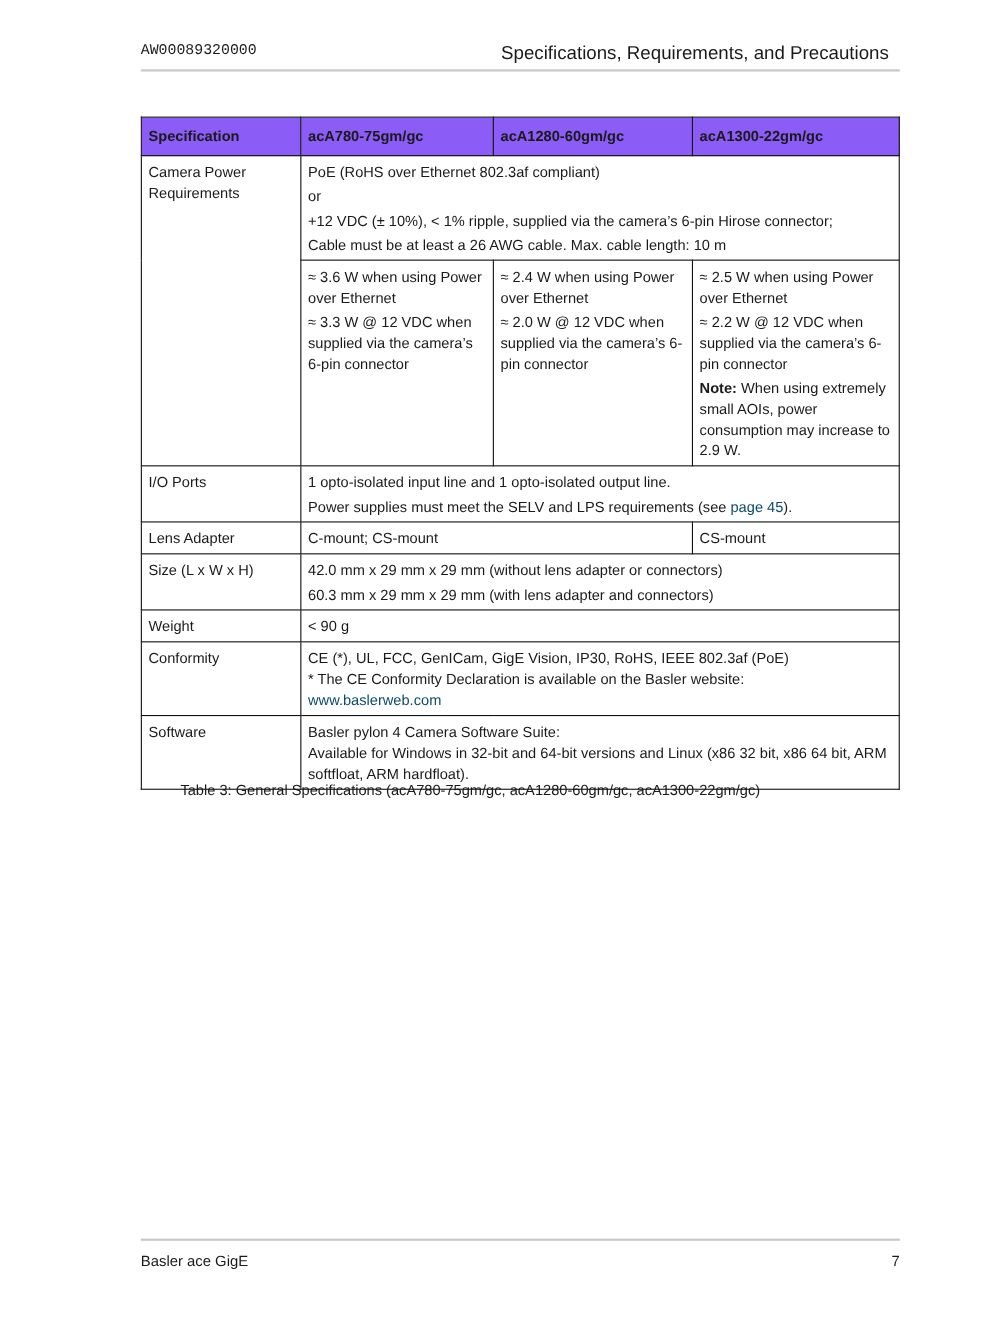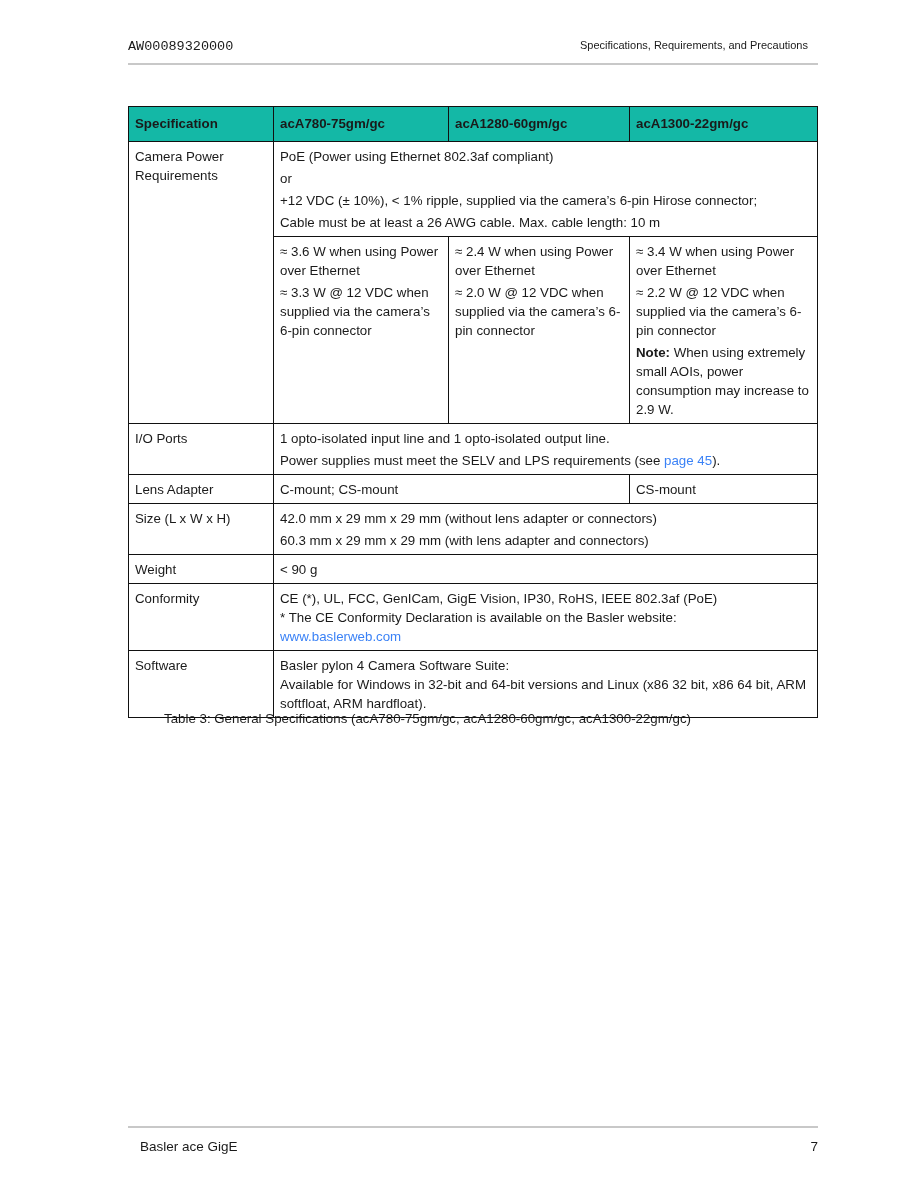--- a/index.html
+++ b/index.html
@@ -1,39 +1,39 @@
 <!DOCTYPE html>
 <html><head>
 <meta charset="utf-8">
 <style>
   html, body { margin: 0; padding: 0; background: #ffffff; }
   body {
     width: 902px; height: 1197px; position: relative; overflow: hidden;
     font-family: "Liberation Sans", sans-serif; color: #1a1a1a; font-size: 13.3px;
   }
   .hdr-left { position: absolute; left: 128px; top: 39px; font-size: 13.5px; font-family: Liberation Mono, monospace; }
-  .hdr-right { position: absolute; right: 94px; top: 39px; font-size: 11px; }
+  .hdr-right { position: absolute; right: 94px; top: 39px; font-size: 17px; }
   .rule { position: absolute; left: 128px; width: 690px; height: 2px; background: #c8c8c8; }
   .rule.top { top: 63px; }
   .rule.bottom { top: 1126px; }
-  .ftr-left { position: absolute; left: 140px; top: 1139px; font-size: 13.5px; }
+  .ftr-left { position: absolute; left: 128px; top: 1139px; font-size: 13.5px; }
   .ftr-right { position: absolute; right: 84px; top: 1139px; font-size: 13.5px; }
 
   table.spec {
     position: absolute; left: 128px; top: 106px; width: 689px;
     border-collapse: collapse; table-layout: fixed;
   }
   table.spec td, table.spec th {
     border: 1.5px solid #111; vertical-align: top; text-align: left;
     padding: 5px 5px 4px 6px; line-height: 19px; font-weight: normal;
   }
-  table.spec th { background: #14b8a6; font-weight: bold; height: 28px; vertical-align: middle; padding-top: 2px; }
+  table.spec th { background: #8b5cf6; font-weight: bold; height: 28px; vertical-align: middle; padding-top: 2px; }
   .line { display: block; margin-bottom: 3px; }
   .line.tight { margin-bottom: 0; }
-  .link { color: #3b82f6; }
+  .link { color: #0c4a6e; }
   .caption { position: absolute; left: 128px; top: 711px; font-size: 13.3px; margin-left: 36px; }
   b.note { font-weight: bold; margin-top: 11px; }
 </style>
 </head>
 <body>
 
 <div class="hdr-left">AW00089320000</div>
 <div class="hdr-right">Specifications, Requirements, and Precautions</div>
 <div class="rule top"></div>
 
@@ -48,37 +48,37 @@
       <tr>
     <th>Specification</th>
     <th>acA780-75gm/gc</th>
     <th>acA1280-60gm/gc</th>
     <th>acA1300-22gm/gc</th>
   </tr>
 
   <tr>
     <td rowspan="2" style="padding-right:22px;">Camera Power Requirements</td>
     <td colspan="3" style="height:80px;">
-      <span class="line">PoE (Power using Ethernet 802.3af compliant)</span>
+      <span class="line">PoE (RoHS over Ethernet 802.3af compliant)</span>
       <span class="line">or</span>
       <span class="line">+12 VDC (± 10%), &lt; 1% ripple, supplied via the camera’s 6-pin Hirose connector;</span>
       <span class="line tight">Cable must be at least a 26 AWG cable. Max. cable length: 10 m</span>
     </td>
   </tr>
   <tr>
     <td style="height:172px;margin-left:13px;">
       <span class="line">≈ 3.6 W when using Power over Ethernet</span>
       <span class="line">≈ 3.3 W @ 12 VDC when supplied via the camera’s 6-pin connector</span>
     </td>
     <td>
       <span class="line">≈ 2.4 W when using Power over Ethernet</span>
       <span class="line">≈ 2.0 W @ 12 VDC when supplied via the camera’s 6-pin connector</span>
     </td>
     <td>
-      <span class="line">≈ 3.4 W when using Power over Ethernet</span>
+      <span class="line">≈ 2.5 W when using Power over Ethernet</span>
       <span class="line">≈ 2.2 W @ 12 VDC when supplied via the camera’s 6-pin connector</span>
       <span class="line tight"><b class="note">Note:</b><span> When using extremely small AOIs, power consumption may increase to 2.9 W.</span></span>
     </td>
   </tr>
 
   <tr>
     <td>I/O Ports</td>
     <td colspan="3">
       <span class="line">1 opto-isolated input line and 1 opto-isolated output line.</span>
       <span class="line tight"><span>Power supplies must meet the SELV and LPS requirements (see </span><span class="link">page 45</span><span>).</span></span>

